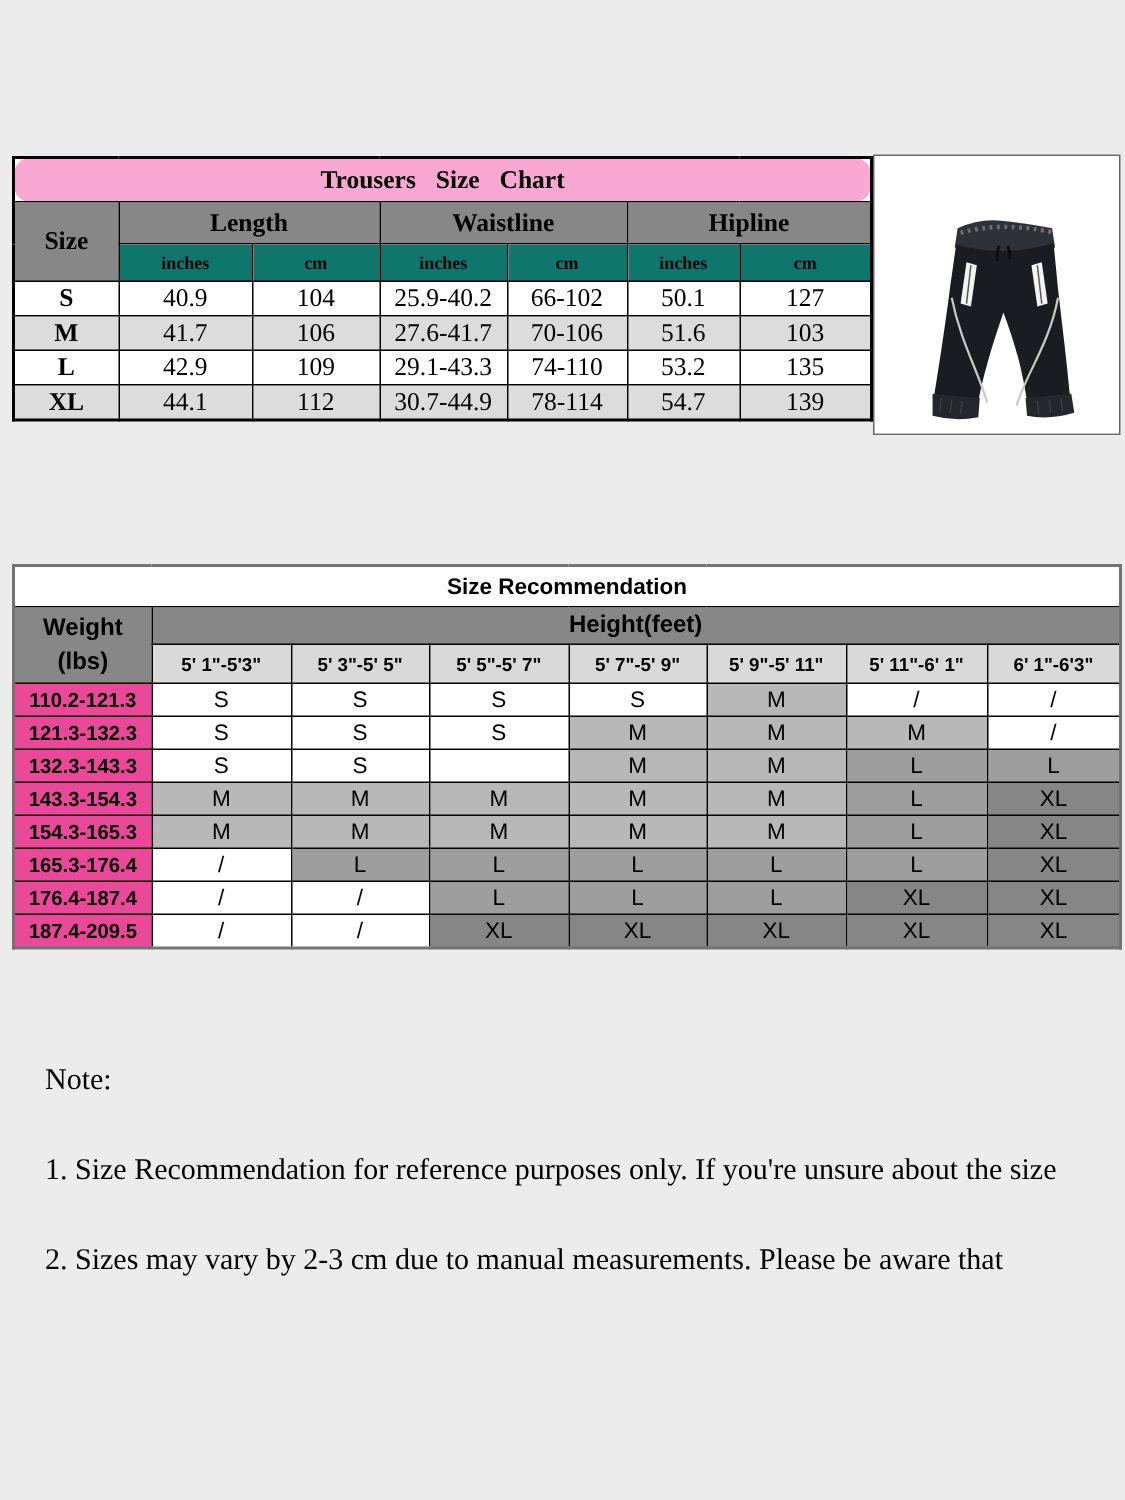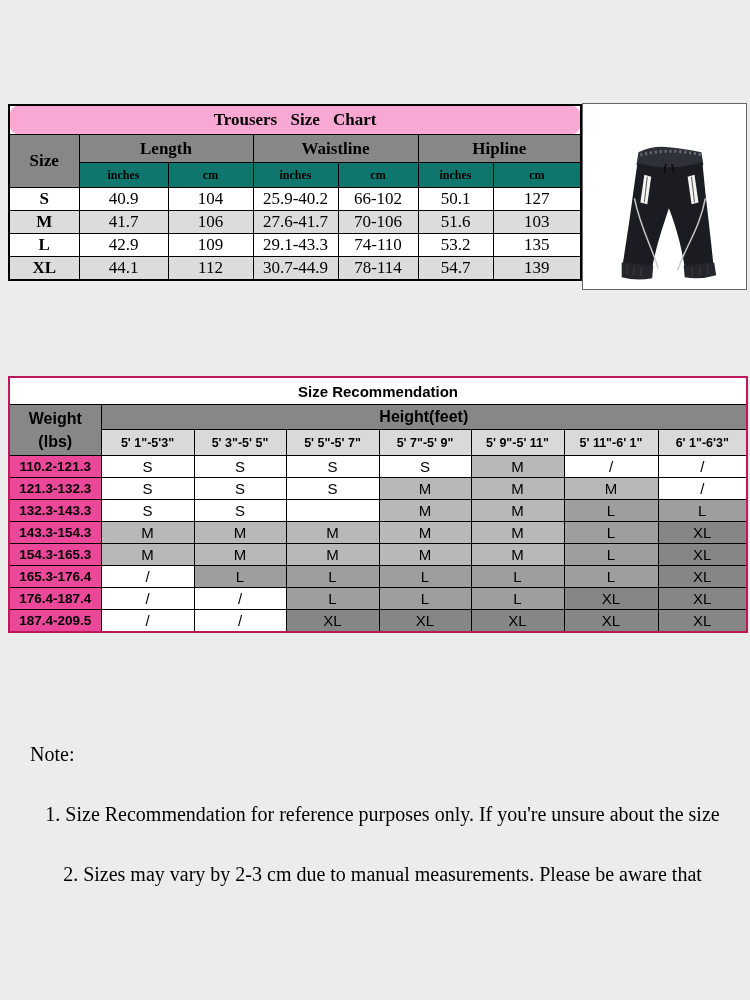--- a/index.html
+++ b/index.html
@@ -12,39 +12,39 @@
   
   .t1{left:8px;top:104px;width:572px;border:2px solid #000;}
   .t1 .title-row td{height:28px;background:#f9a8d4;font-weight:bold;font-size:17px;word-spacing:9px;border-radius:12px;}
   .t1 .h1 td{height:27px;background:#878787;font-weight:bold;font-size:17px;}
   .t1 .h2 td{height:24px;background:#0f766e;font-weight:bold;font-size:12px;}
   .t1 tbody td{height:22px;font-family:"Liberation Serif",serif;font-size:17px;background:#fff;}
   .t1 tbody tr.alt td{background:#dcdcdc;}
   .t1 tbody td.size-cell{font-weight:bold;}
 
   
-  .t2{left:8px;top:376px;width:738px;border:2px solid #be185d;}
+  .t2{left:8px;top:376px;width:738px;border:2px solid #737373;}
   .t2 .title-row td{height:26px;background:#fff;font-weight:bold;font-size:15px;}
   .t2 .h1 td{background:#878787;font-weight:bold;}
   .t2 td.weight-corner{font-size:16px;line-height:23px;}
   .t2 .h1 td.height-feet{height:24px;font-size:16px;margin-top:12px;}
   .t2 .h2 td{height:25px;background:#d9d9d9;font-weight:bold;font-size:12.5px;}
   .t2 tbody td{height:21px;font-size:15px;}
   .t2 tbody td.weight-cell{font-weight:bold;font-size:13.5px;background:#ec4899;}
 
   
   .pants-box{position:absolute;left:582px;top:103px;width:165px;height:187px;
              background:#fff;border:1px solid #666;box-sizing:border-box;}
   .pants-box svg{display:block;width:100%;height:100%;}
 
   
   .notes{position:absolute;left:30px;top:705px;width:705px;color:#000;
          font-family:"Liberation Serif",serif;font-size:20px;line-height:30px;}
-  .note-heading{margin-bottom:30px;margin-top:34px;}
-  .note-para{margin-bottom:30px;text-align:center;}
+  .note-heading{margin-bottom:30px;}
+  .note-para{margin-bottom:30px;}
 </style>
 </head>
 <body>
 
 <div class="page">
 
   <table class="t1">
     <colgroup>
       <col style="width:70px">
         <col style="width:89px">

